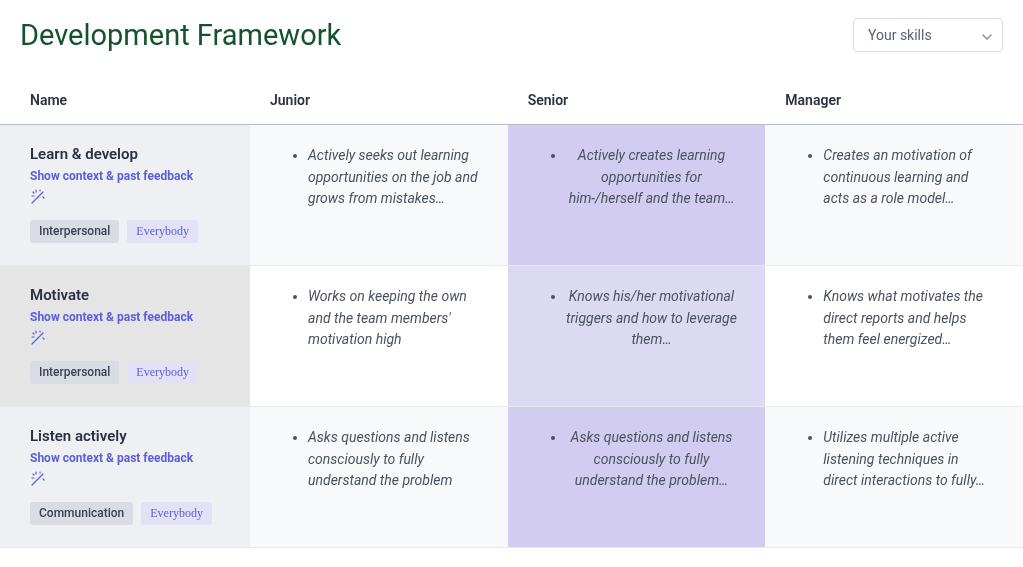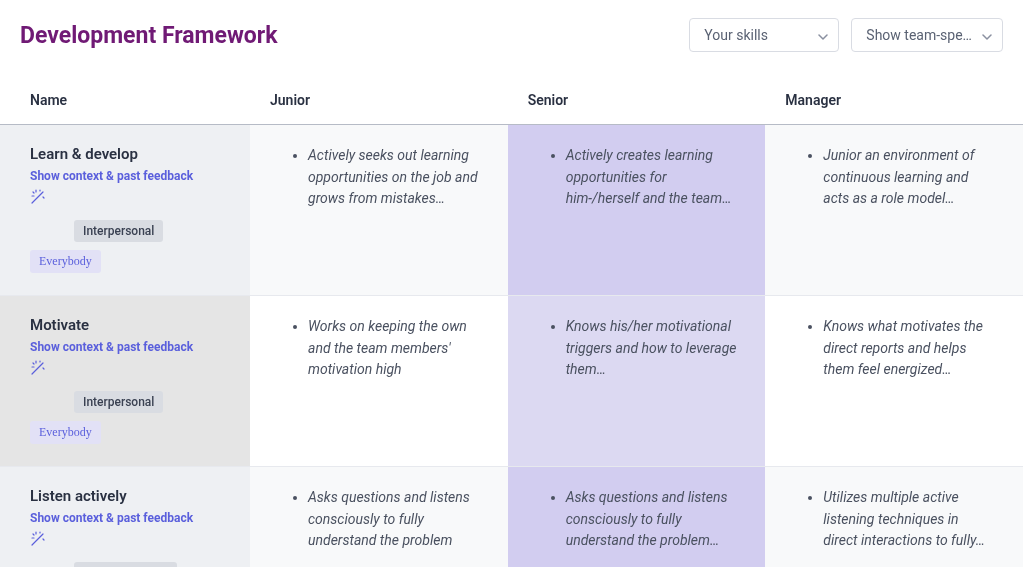--- a/index.html
+++ b/index.html
@@ -10,23 +10,23 @@
       font-size: 14px;
       width: 1023px;
     }
     .header {
       display: flex;
       align-items: center;
       justify-content: space-between;
       padding: 18px 20px 24px 20px;
     }
     .page-title {
-      font-size: 23px;
-      font-weight: 700;
-      color: #701a75;
+      font-size: 29px;
+      font-weight: 400;
+      color: #14532d;
     }
     .dropdowns {
       display: flex;
       gap: 12px;
     }
     .dropdown {
       display: flex;
       align-items: flex-start;
       justify-content: space-between;
       border: 1px solid #d9dce3;
@@ -63,21 +63,21 @@
     }
     .table th.col-name { width: 250px; padding-left: 30px; }
     .table th.col-level { width: auto; }
     .table tbody tr {
       border-bottom: 1px solid #e7e9ee;
     }
     .table tbody tr.alt .name-cell { background: #eef0f3; }
     .table tbody tr.alt .level-cell.normal { background: #f8f9fa; }
     .table tbody tr .name-cell { background: #e5e5e5; }
     .table tbody tr .level-cell.normal { background: #fff; }
-    .level-cell.highlight { background: #dcd9f2; }
+    .level-cell.highlight { background: #dcd9f2; text-align: center; }
     tr.alt .level-cell.highlight { background: #d2cdf0; }
     td {
       vertical-align: top;
       padding: 20px 18px 22px 18px;
     }
     td.name-cell { padding-left: 30px; padding-right: 18px; }
     .skill-name {
       font-weight: 600;
       font-size: 15px;
       color: #2a3142;
@@ -104,21 +104,20 @@
     }
     .tag {
       font-size: 12px;
       padding: 4px 9px;
       border-radius: 3px;
       font-weight: 500;
     }
     .tag.cat {
       background: #d9dce2;
       color: #3a4152;
-      margin-left: 44px;
     }
     .tag.aud {
       background: #e2e1f6;
       color: #5a5fdc;
       font-family: Liberation Serif, serif;
     }
     .level-cell ul {
       list-style: disc;
       padding-left: 40px;
       padding-right: 10px;
@@ -131,28 +130,20 @@
     }
   </style>
 </head>
 <body>
 
 <div class="header">
   <h1 class="page-title">Development Framework</h1>
   <div class="dropdowns">
     <div class="dropdown">
       <span class="label">Your skills</span>
-      <span class="chev">
-        <svg width="10" height="6" viewBox="0 0 10 6">
-            <path d="M1 1 L5 5 L9 1" stroke="#8a90a0" stroke-width="1.5" fill="none" stroke-linecap="round" stroke-linejoin="round"></path>
-          </svg>
-      </span>
-    </div>
-    <div class="dropdown">
-      <span class="label">Show team-spe…</span>
       <span class="chev">
         <svg width="10" height="6" viewBox="0 0 10 6">
             <path d="M1 1 L5 5 L9 1" stroke="#8a90a0" stroke-width="1.5" fill="none" stroke-linecap="round" stroke-linejoin="round"></path>
           </svg>
       </span>
     </div>
   </div>
 </div>
 
 <table class="table">
@@ -185,21 +176,21 @@
             <li>Actively seeks out learning opportunities on the job and grows from mistakes…</li>
           </ul>
       </td>
       <td class="level-cell highlight">
         <ul>
             <li>Actively creates learning opportunities for him-/herself and the team…</li>
           </ul>
       </td>
       <td class="level-cell normal">
         <ul>
-            <li>Junior an environment of continuous learning and acts as a role model…</li>
+            <li>Creates an motivation of continuous learning and acts as a role model…</li>
           </ul>
       </td>
     </tr>
 
     <tr>
       <td class="name-cell">
         <div class="skill-name">Motivate</div>
         <a class="feedback-link">Show context &amp; past feedback</a>
         <span class="wand-icon">
           <svg width="16" height="16" viewBox="0 0 16 16">

